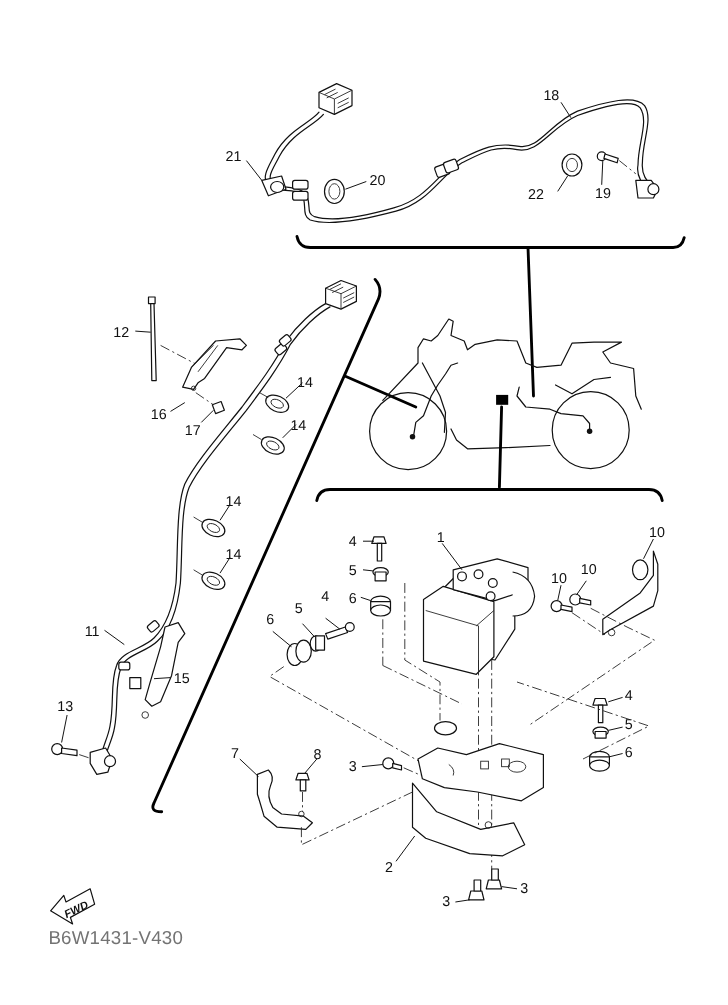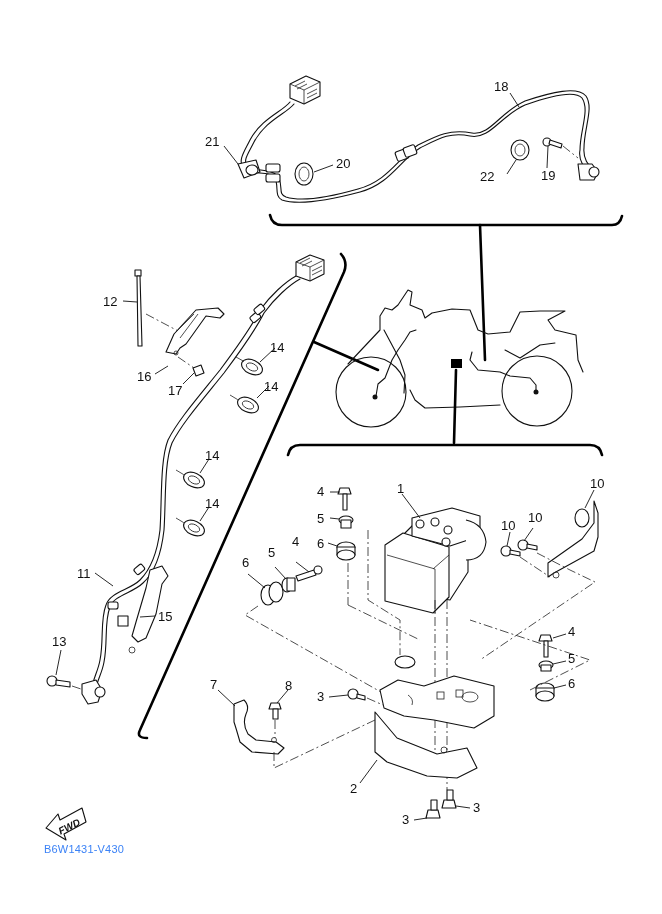--- a/index.html
+++ b/index.html
@@ -5,21 +5,21 @@
   html, body { margin: 0; padding: 0; background: #ffffff; }
   body { width: 662px; height: 914px; overflow: hidden; position: relative; font-family: "Liberation Sans", sans-serif; }
   svg { position: absolute; left: 0; top: 0; }
   .ln { fill: none; stroke: #111; stroke-width: 1.1; stroke-linecap: round; stroke-linejoin: round; }
   .thin { fill: none; stroke: #222; stroke-width: 0.8; }
   .br { fill: none; stroke: #000; stroke-width: 2.6; stroke-linecap: round; stroke-linejoin: round; }
   .dash { fill: none; stroke: #222; stroke-width: 0.8; stroke-dasharray: 9 3 2 3; }
   .part { fill: #fff; stroke: #111; stroke-width: 1.1; stroke-linejoin: round; }
   .callout-text { font-family: "Liberation Sans", sans-serif; font-size: 13px; fill: #111; }
   .leader { fill: none; stroke: #111; stroke-width: 0.9; }
-  #code { position: absolute; left: 44px; top: 843px; font-size: 11px; color: #3b82f6; letter-spacing: 0.2px; }
+  #code { position: absolute; left: 44px; top: 843px; font-size: 17px; color: #737373; letter-spacing: 0.2px; }
 </style>
 </head>
 <body>
 
 <svg width="662" height="914" viewBox="0 0 662 914">
 
   <g>
 
     <path class="ln" d="M290,102 C282,112 262,118 250,140 C244,152 238,160 243,168 C250,176 270,170 275,178 C279,186 274,196 282,200 C300,206 330,200 360,192 C390,184 400,160 420,148 C440,138 450,132 470,136 C490,140 500,116 525,105 C550,96 575,90 582,98 C590,110 580,130 580,150 C578,160 585,170 590,172"></path>
     <path class="ln" d="M294,104 C286,114 266,120 254,142 C248,154 243,160 247,166 C254,172 274,168 279,178 C283,188 278,194 286,197 C302,202 330,197 358,189 C388,181 398,158 418,145 C438,135 450,129 472,133 C490,136 500,112 525,101 C552,92 577,86 586,96 C594,108 584,128 584,148 C583,158 588,166 594,170"></path>

